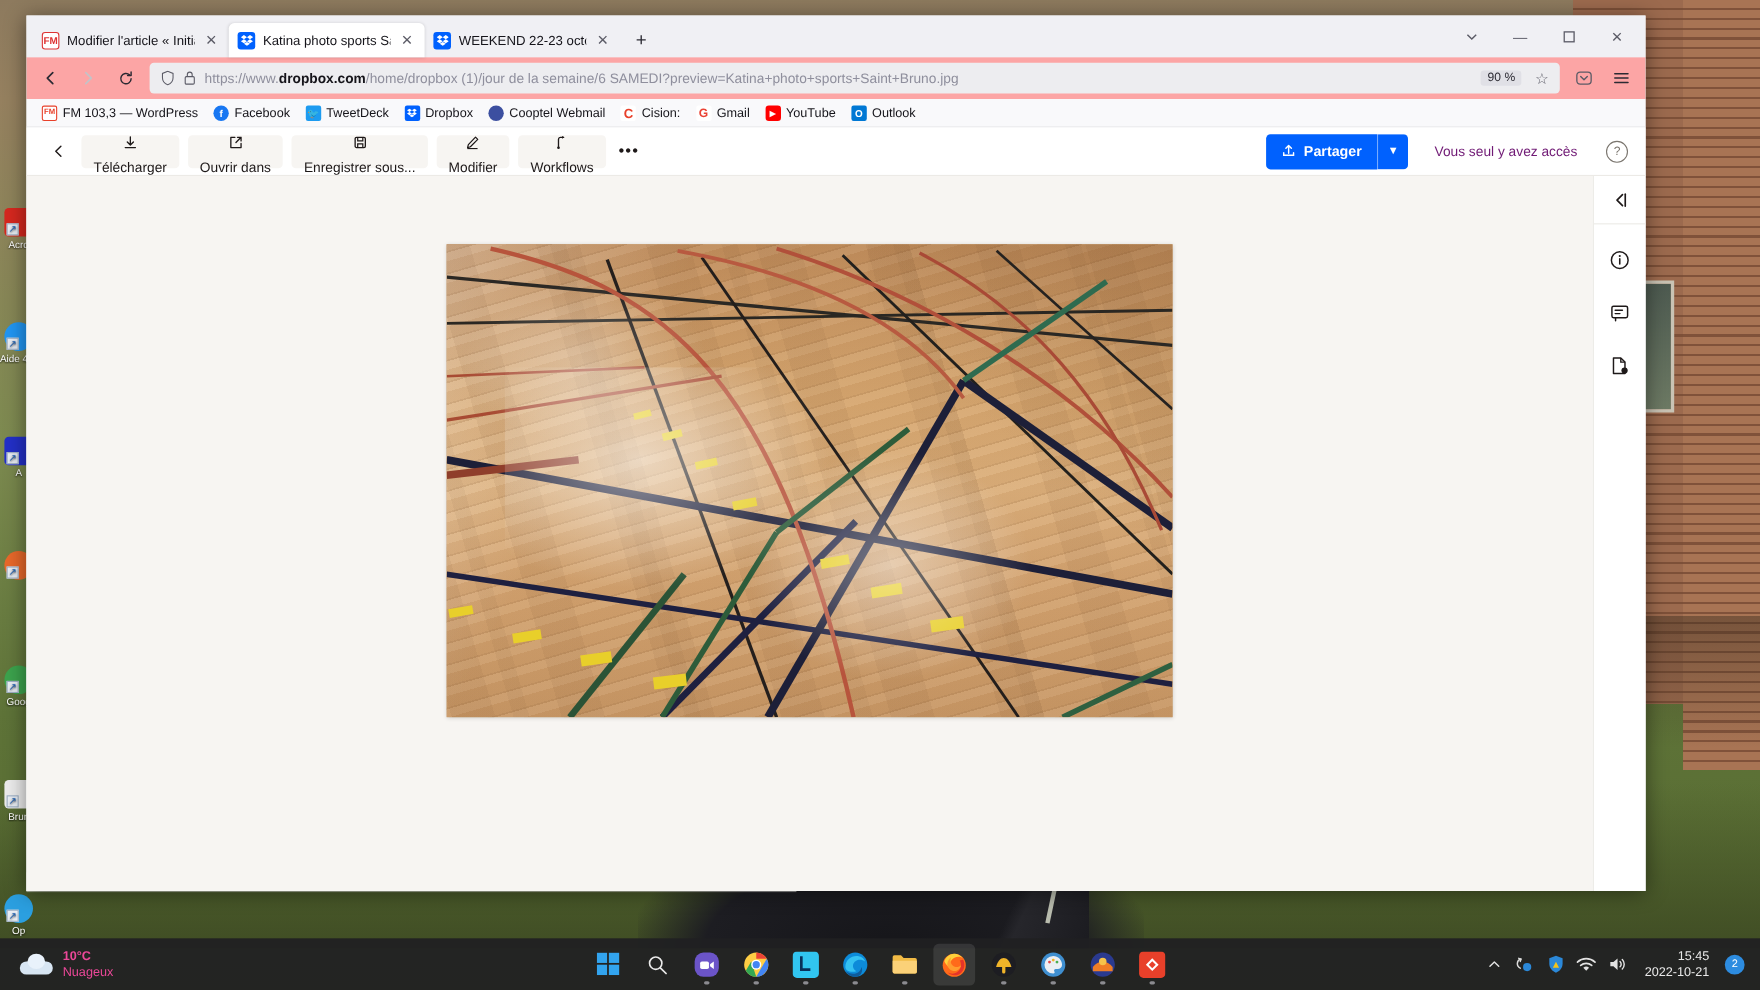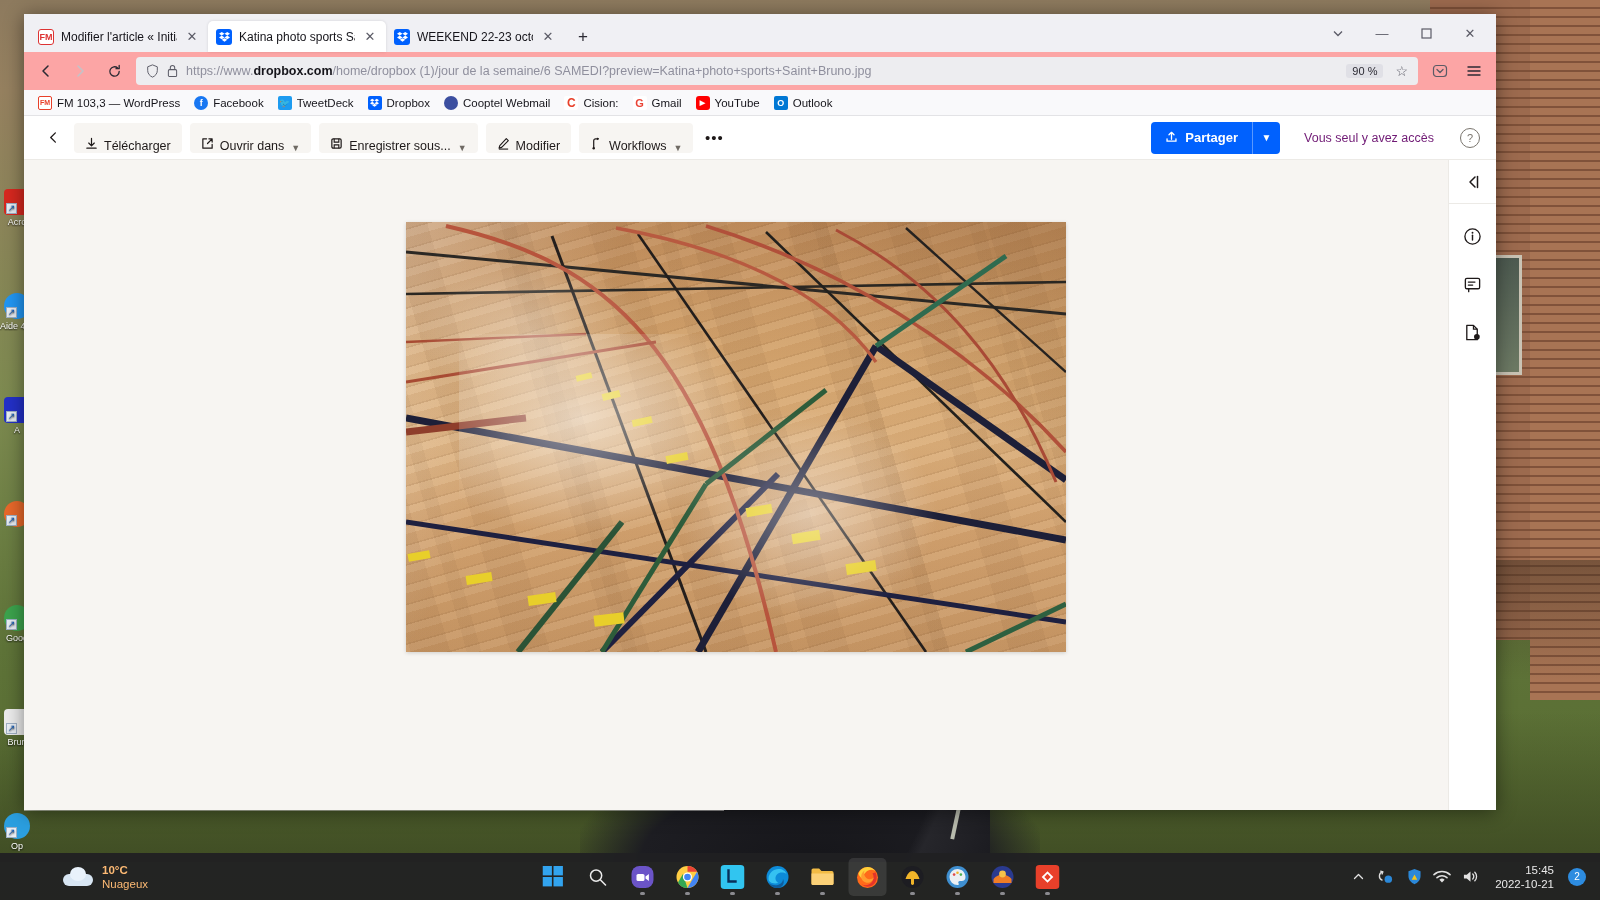--- a/index.html
+++ b/index.html
@@ -220,24 +220,25 @@
     border-bottom: 1px solid #eceae6;
   }
   .dbx-back {
     width: 26px; height: 26px;
     display: flex; align-items: center; justify-content: center;
     color: #1e1919; font-size: 15px;
   }
   .dbx-btn {
     height: 30px; background: #f7f5f2;
     border-radius: 4px;
-    display: flex; align-items: flex-end; gap: 6px;
+    display: flex; align-items: center; gap: 6px;
     padding: 0 11px;
     font-size: 12.5px; color: #1e1919;
     white-space: nowrap;
+    flex-direction: column;
   }
   .dbx-btn .chev { font-size: 9px; color: #6f6a64; margin-left: 1px; }
   .dbx-more {
     width: 26px; height: 26px;
     display: flex; align-items: center; justify-content: center;
     color: #1e1919; font-size: 15px; letter-spacing: 1px;
   }
   .spacer { flex: 1 1 auto; }
   .share-group { display: flex; align-items: flex-start; }
   .share-btn {
@@ -345,21 +346,21 @@
 
   
   #taskbar {
     position: absolute; left: 0; bottom: 0;
     width: 1600px; height: 47px;
     background: rgba(32,32,34,.94);
     display: flex; align-items: center;
   }
   .weather {
     display: flex; align-items: center; gap: 9px;
-    padding: 0 14px 0 18px; color: #fdba74; margin-left: 45px;
+    padding: 0 14px 0 18px; color: #ec4899;
   }
   .weather .cloud {
     width: 30px; height: 19px; position: relative;
   }
   .weather .cloud::before {
     content: ""; position: absolute; left: 0; bottom: 0;
     width: 30px; height: 12px; background: #d8e6f3; border-radius: 8px;
   }
   .weather .cloud::after {
     content: ""; position: absolute; left: 7px; bottom: 5px;

